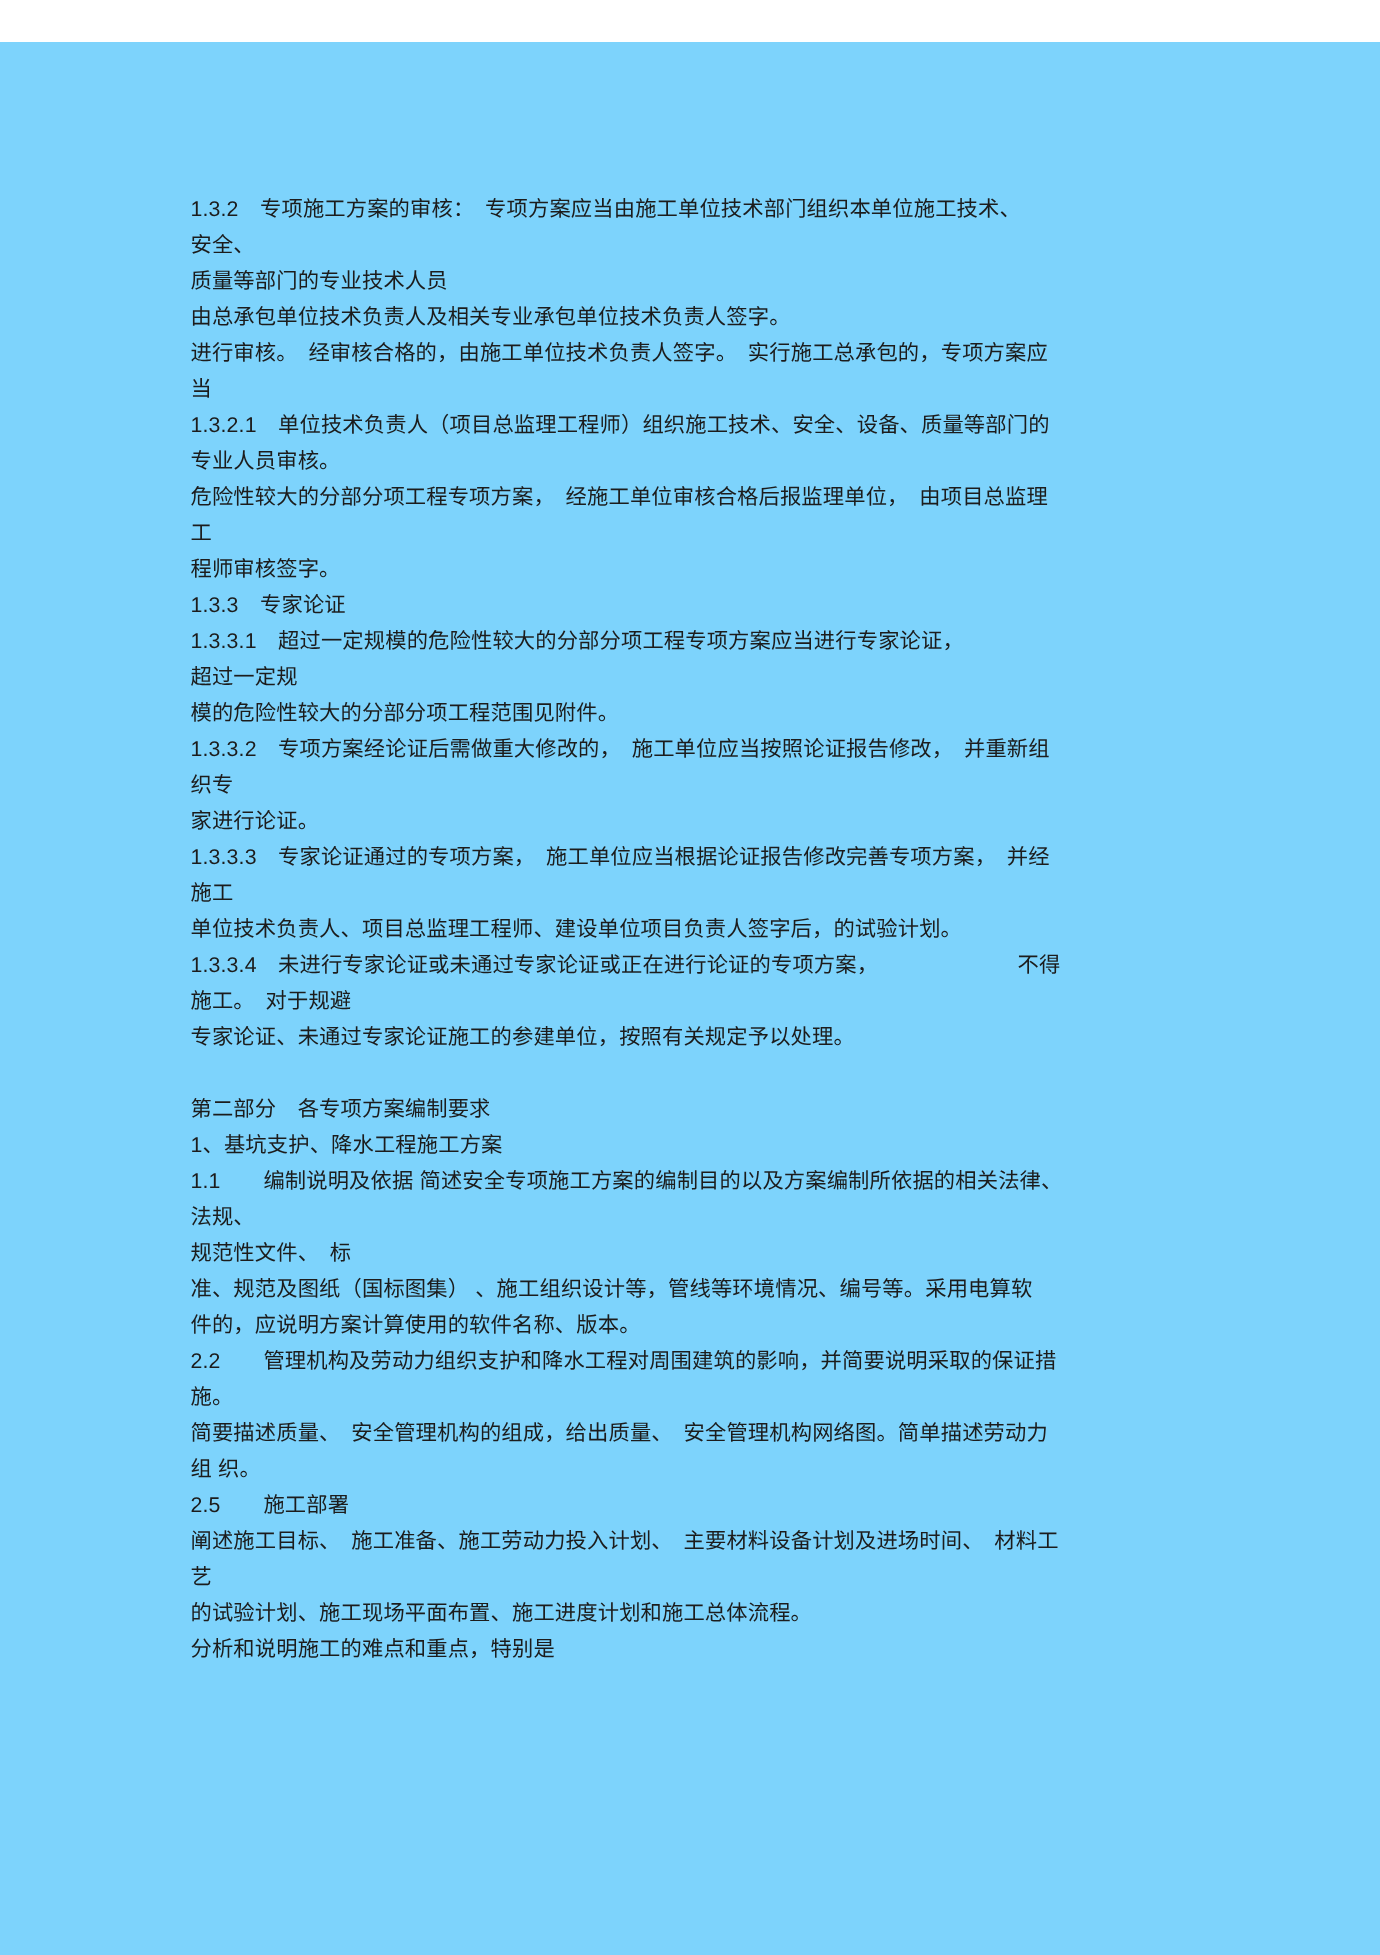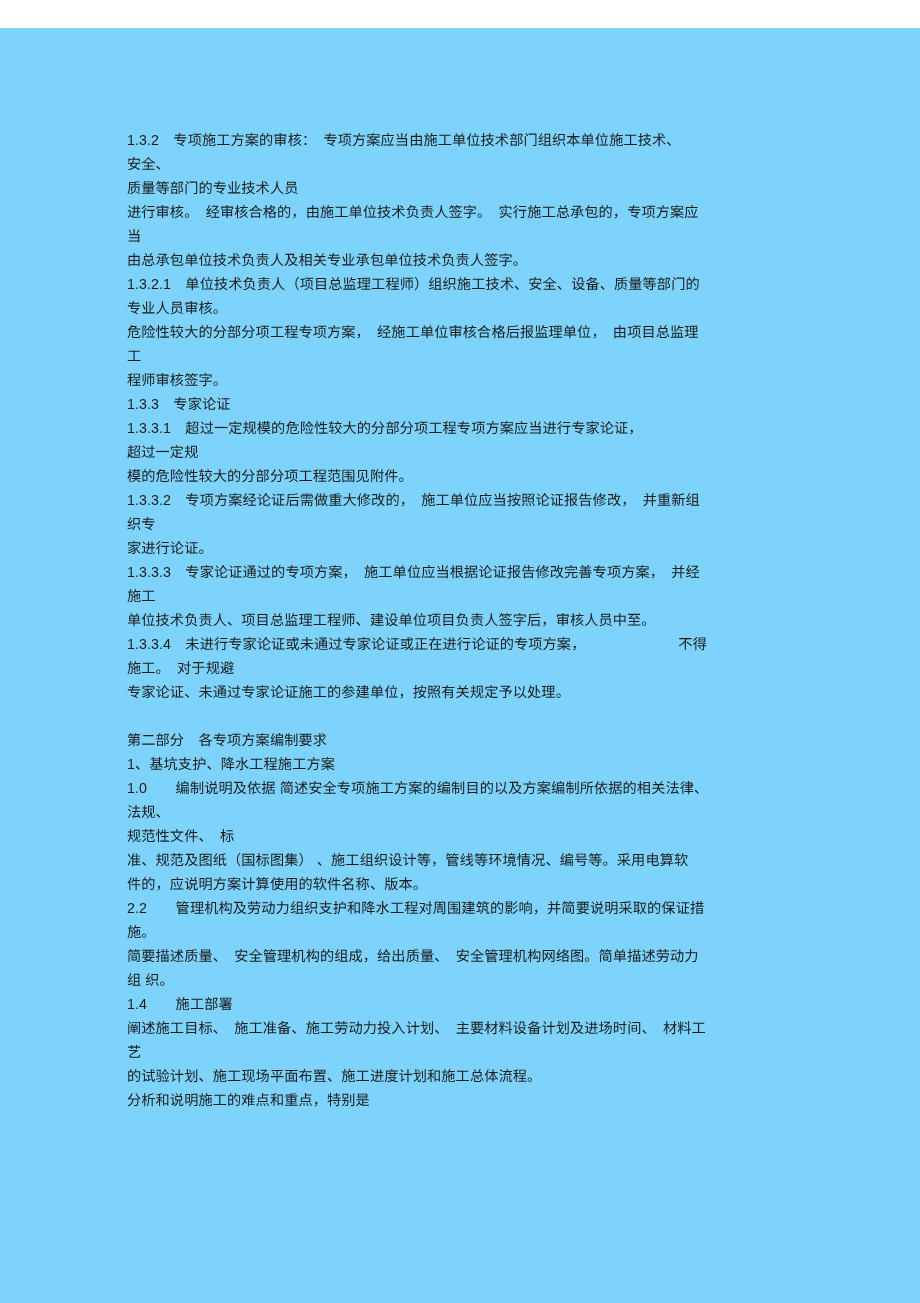--- a/index.html
+++ b/index.html
@@ -44,24 +44,24 @@
     height: 24px;
     line-height: 24px;
     font-size: 14.2px;
   }
 </style>
 </head>
 <body>
 
 <div id="page">
   <div class="doc-body" id="doc-body"><div class="para">1.3.2　专项施工方案的审核：　专项方案应当由施工单位技术部门组织本单位施工技术、　　　　安全、
-质量等部门的专业技术人员</div><div class="para">进行审核。　经审核合格的，由施工单位技术负责人签字。　实行施工总承包的，专项方案应当</div><div class="para">由总承包单位技术负责人及相关专业承包单位技术负责人签字。</div><div class="para">1.3.2.1　单位技术负责人（项目总监理工程师）组织施工技术、安全、设备、质量等部门的
+质量等部门的专业技术人员</div><div class="para">由总承包单位技术负责人及相关专业承包单位技术负责人签字。</div><div class="para">进行审核。　经审核合格的，由施工单位技术负责人签字。　实行施工总承包的，专项方案应当</div><div class="para">1.3.2.1　单位技术负责人（项目总监理工程师）组织施工技术、安全、设备、质量等部门的
 专业人员审核。</div><div class="para">危险性较大的分部分项工程专项方案，　经施工单位审核合格后报监理单位，　由项目总监理工
 程师审核签字。</div><div class="para">1.3.3　专家论证</div><div class="para">1.3.3.1　超过一定规模的危险性较大的分部分项工程专项方案应当进行专家论证，　　　　　　　超过一定规
 模的危险性较大的分部分项工程范围见附件。</div><div class="para">1.3.3.2　专项方案经论证后需做重大修改的，　施工单位应当按照论证报告修改，　并重新组织专
 家进行论证。</div><div class="para">1.3.3.3　专家论证通过的专项方案，　施工单位应当根据论证报告修改完善专项方案，　并经施工
-单位技术负责人、项目总监理工程师、建设单位项目负责人签字后，审核人员中至。</div><div class="para">1.3.3.4　未进行专家论证或未通过专家论证或正在进行论证的专项方案，　　　　　　　不得施工。　对于规避
-专家论证、未通过专家论证施工的参建单位，按照有关规定予以处理。</div><div class="spacer-line">&nbsp;</div><div class="para">第二部分　各专项方案编制要求</div><div class="para">1、基坑支护、降水工程施工方案</div><div class="para">1.0　　编制说明及依据 简述安全专项施工方案的编制目的以及方案编制所依据的相关法律、　法规、
+单位技术负责人、项目总监理工程师、建设单位项目负责人签字后，的试验计划。</div><div class="para">1.3.3.4　未进行专家论证或未通过专家论证或正在进行论证的专项方案，　　　　　　　不得施工。　对于规避
+专家论证、未通过专家论证施工的参建单位，按照有关规定予以处理。</div><div class="spacer-line">&nbsp;</div><div class="para">第二部分　各专项方案编制要求</div><div class="para">1、基坑支护、降水工程施工方案</div><div class="para">1.1　　编制说明及依据 简述安全专项施工方案的编制目的以及方案编制所依据的相关法律、　法规、
 规范性文件、　标</div><div class="para">准、规范及图纸（国标图集） 、施工组织设计等，管线等环境情况、编号等。采用电算软
 件的，应说明方案计算使用的软件名称、版本。</div><div class="para">2.2　　管理机构及劳动力组织支护和降水工程对周围建筑的影响，并简要说明采取的保证措 施。
-简要描述质量、　安全管理机构的组成，给出质量、　安全管理机构网络图。简单描述劳动力组 织。</div><div class="para">1.4　　施工部署</div><div class="para">阐述施工目标、　施工准备、施工劳动力投入计划、　主要材料设备计划及进场时间、　材料工艺
+简要描述质量、　安全管理机构的组成，给出质量、　安全管理机构网络图。简单描述劳动力组 织。</div><div class="para">2.5　　施工部署</div><div class="para">阐述施工目标、　施工准备、施工劳动力投入计划、　主要材料设备计划及进场时间、　材料工艺
 的试验计划、施工现场平面布置、施工进度计划和施工总体流程。</div><div class="para">分析和说明施工的难点和重点，特别是</div></div>
 </div>
 
 </body></html>

